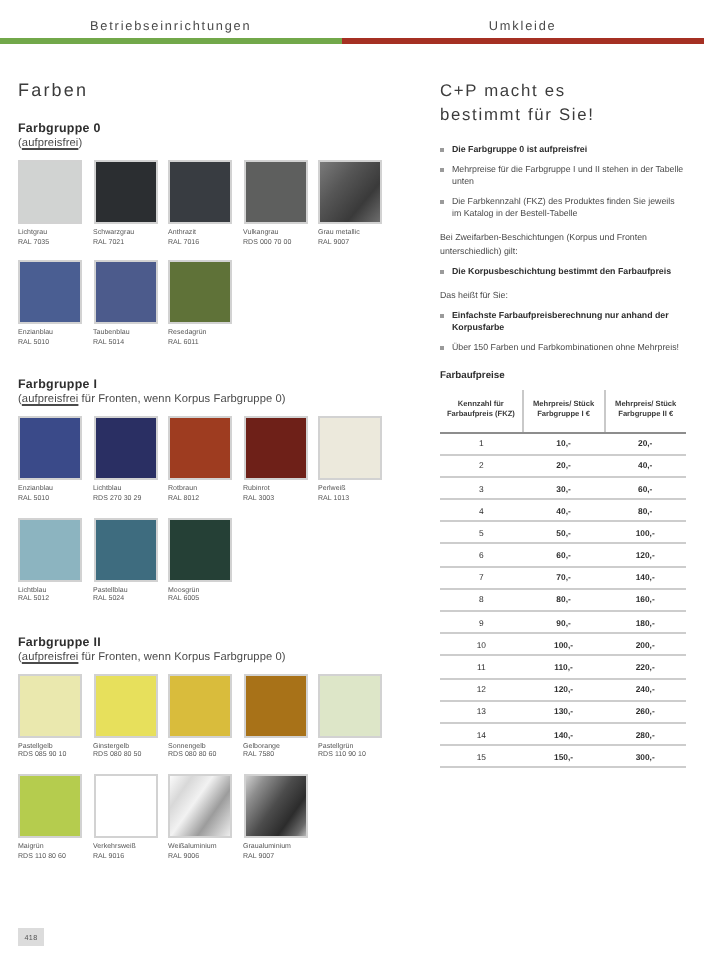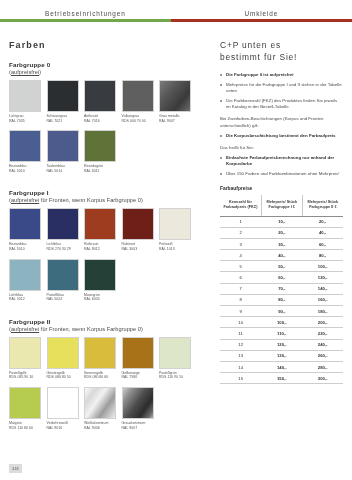--- a/index.html
+++ b/index.html
@@ -25,21 +25,21 @@
   .header-bars { display:flex; width:100%; height:3.2px; }
   .bar-green { width:48.5%; background:#72a84a; }
   .bar-red   { width:51.5%; background:#a53023; }
 
   
   .page { display:flex; padding:0 9px; }
   .col-left  { width:197px; padding-top:13px; }
   .col-right { width:137px; padding-top:13px; padding-left:14px; }
 
   .h1 {
-    font-size:9px; font-weight:700; letter-spacing:1.1px;
+    font-size:9px; font-weight:400; letter-spacing:1.1px;
     color:#3c3c3c; margin-bottom:11px;
   }
 
   .group-title {
     font-size:6.2px; font-weight:bold; color:#2e2e2e;
     letter-spacing:.15px; margin-bottom:1px;
   }
   .group-sub {
     font-size:5.6px; color:#4a4a4a; margin-bottom:5px; letter-spacing:.05px;
   }
@@ -252,21 +252,21 @@
               <div class="chip metal-graphite"></div>
               <div class="cap"><span>Graualuminium</span><span class="ral">RAL 9007</span></div>
             </div>
           </div>
         </div>
       </div>
   </div>
 
   <div class="col-right">
     <div class="h2">
-      <span>C+P unten es</span><br>
+      <span>C+P macht es</span><br>
       <span>bestimmt für Sie!</span>
     </div>
 
     <ul class="bullets" id="bullets-top">
         <li class="b">Die Farbgruppe 0 ist aufpreisfrei</li>
         <li>Mehrpreise für die Farbgruppe I und II stehen in der Tabelle unten</li>
         <li>Die Farbkennzahl (FKZ) des Produktes finden Sie jeweils im Katalog in der Bestell-Tabelle</li>
       </ul>
     <div class="note">Bei Zweifarben-Beschichtungen (Korpus und Fronten unterschiedlich) gilt:</div>
     <ul class="bullets" id="bullets-mid">

